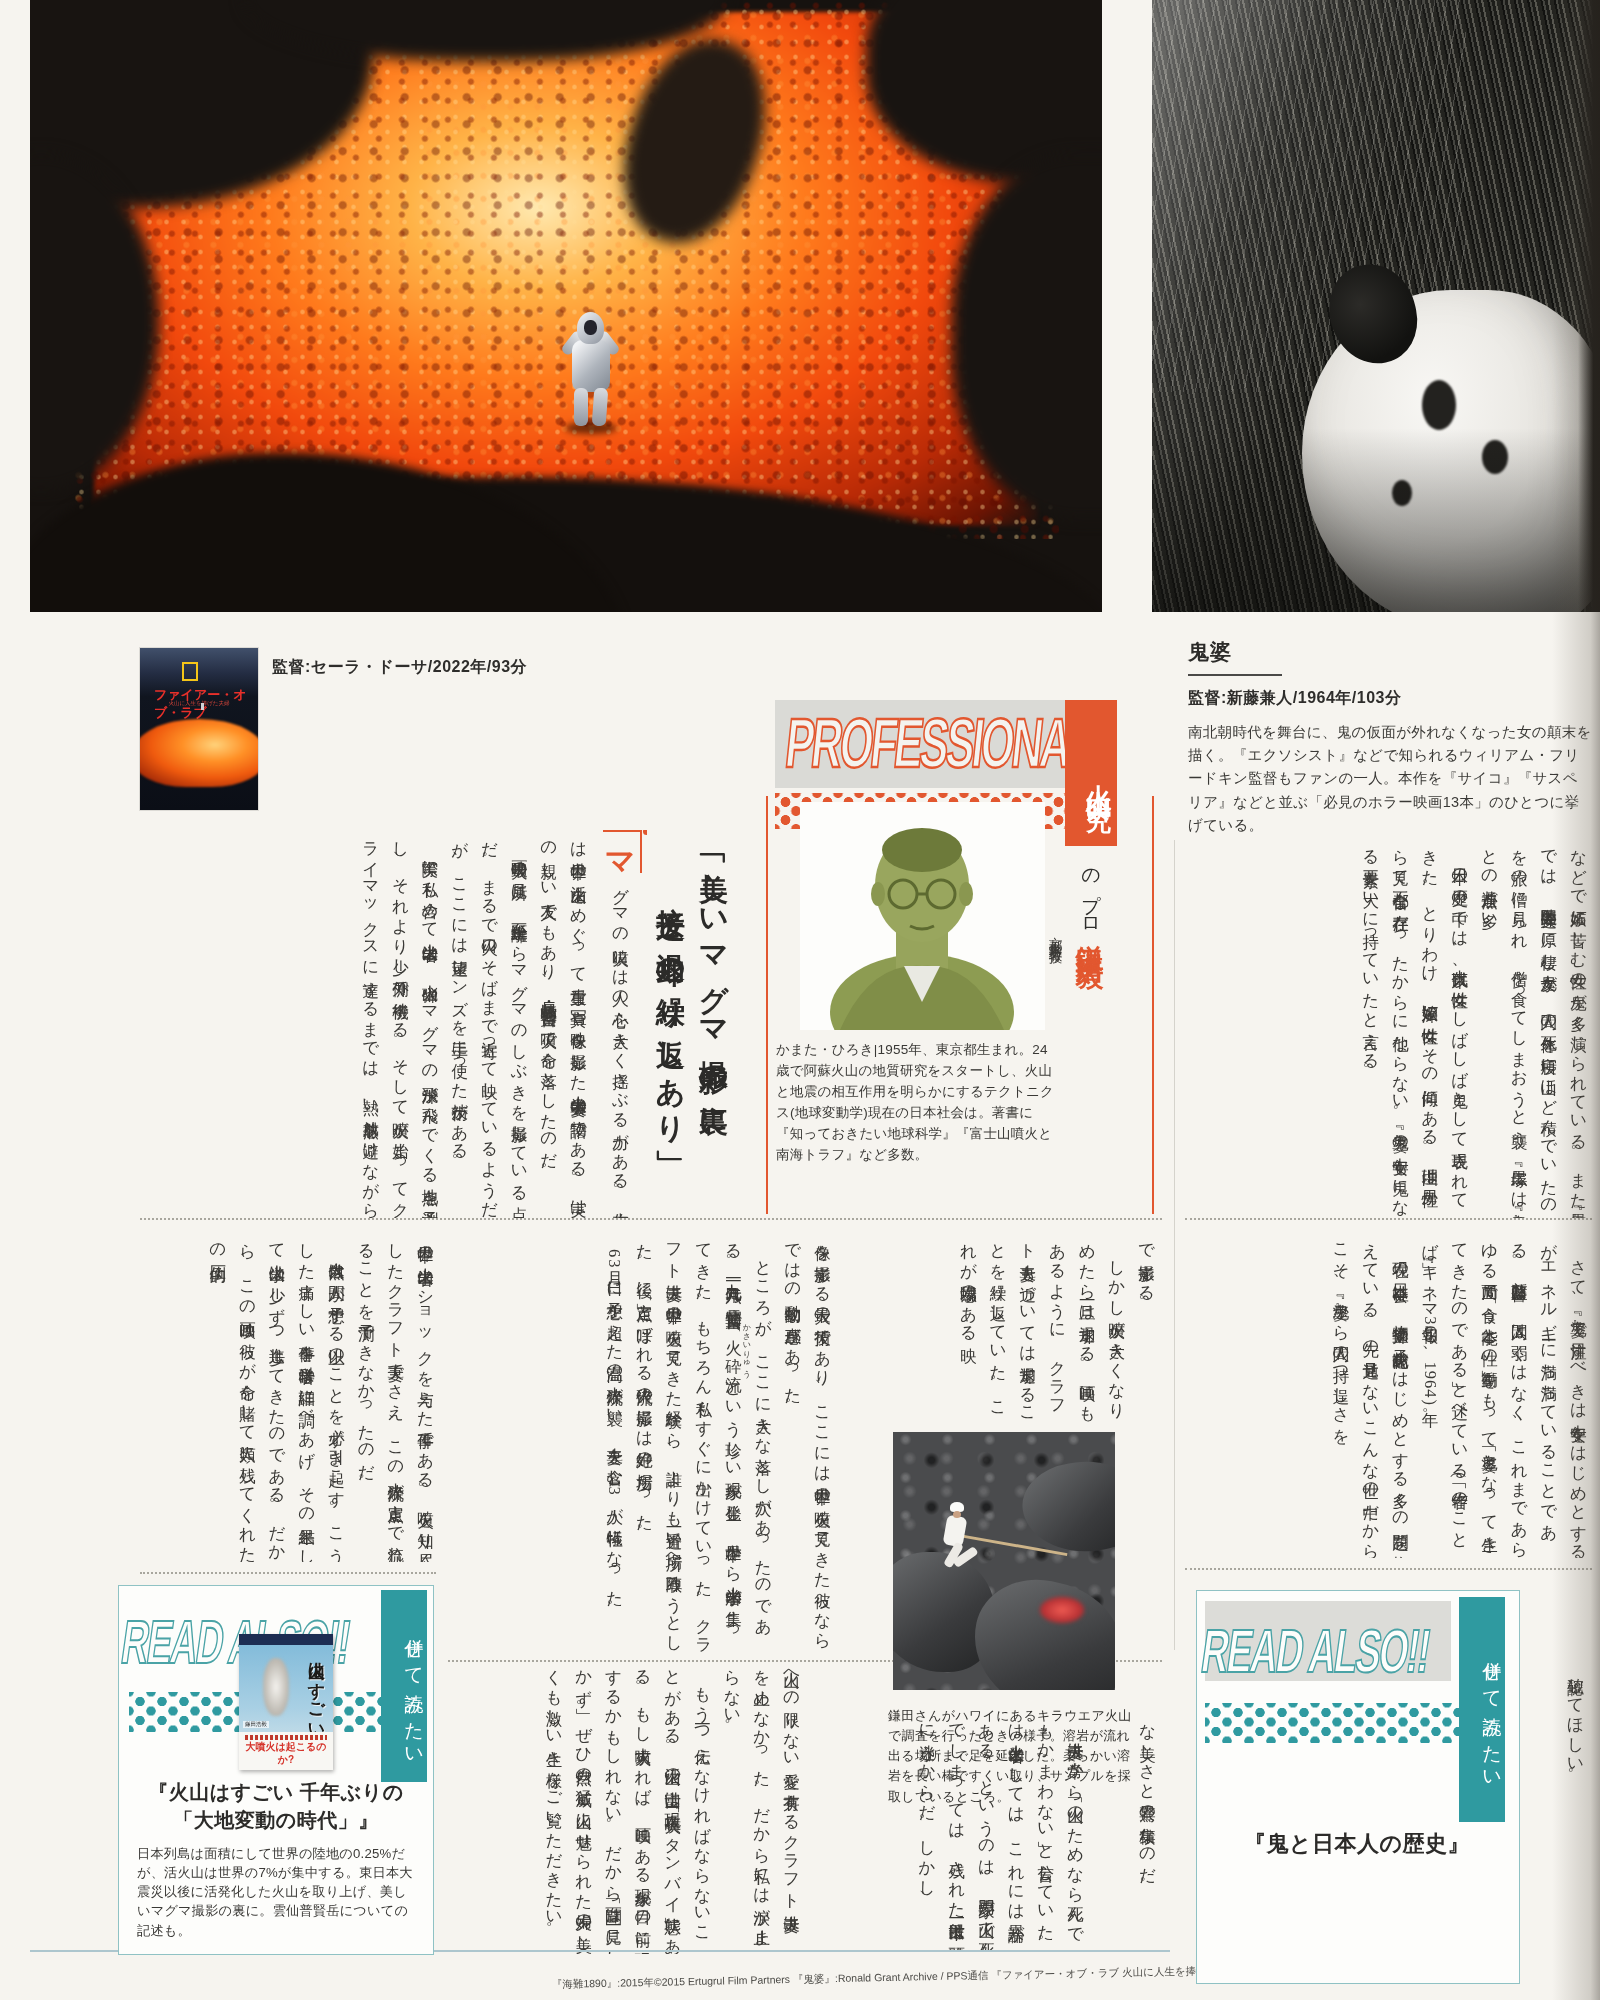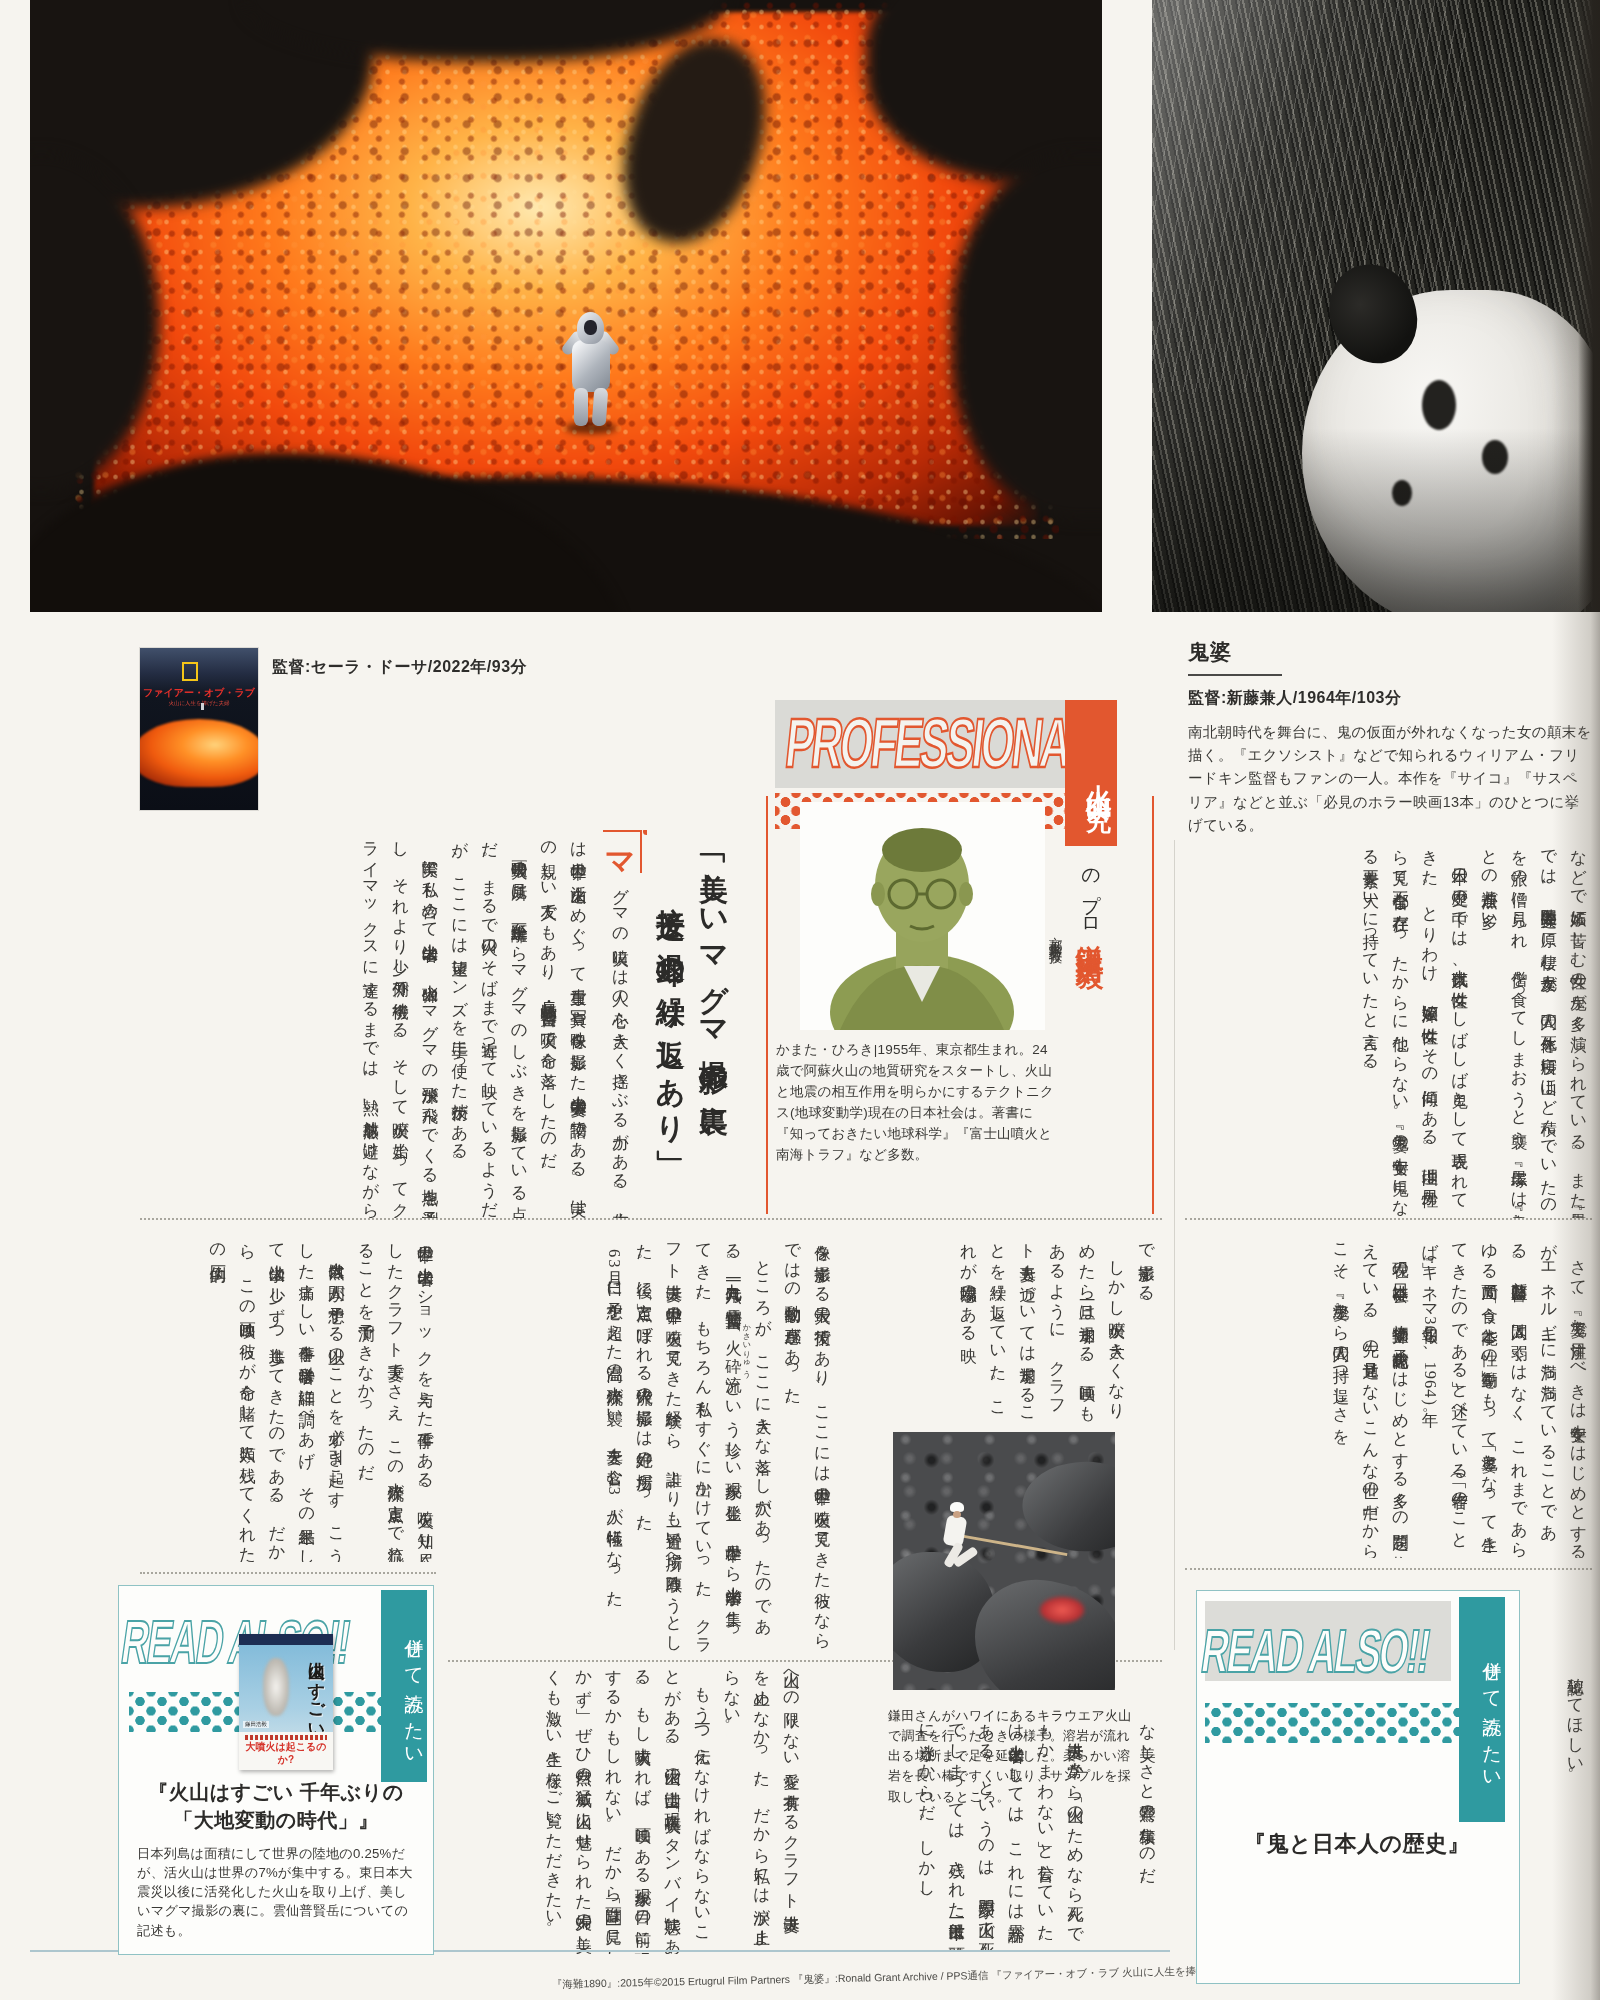--- a/index.html
+++ b/index.html
@@ -73,21 +73,21 @@
   .spine{position:absolute;right:0;top:0;width:22px;height:100%;background:linear-gradient(to right, transparent, #141210 70%);}
   .page-curl{right:0;top:0;width:48px;height:2000px;z-index:30;pointer-events:none;
     background:linear-gradient(to right, rgba(0,0,0,0), rgba(95,88,76,.25) 80%, rgba(62,56,47,.42));}
   
   .movie-title{font-size:21px;font-weight:bold;color:#2c2b29;border-bottom:2px solid #4a4947;padding:0 26px 8px 0;display:inline-block;letter-spacing:1px;}
   .movie-credits{font-size:16px;font-weight:bold;margin-top:12px;letter-spacing:.5px;}
   .movie-desc{font-size:14.5px;line-height:1.6;margin-top:12px;color:#3a3936;letter-spacing:.3px;}
   .poster{left:140px;top:648px;width:118px;height:162px;overflow:hidden;
     background:linear-gradient(#41506b 0%, #232c42 16%, #10151f 30%, #0b0e16 100%);box-shadow:0 0 0 1px #24242220;}
   .poster-ng{position:absolute;left:42px;top:14px;width:12px;height:15px;border:2px solid #f5c518;}
-  .poster-title{position:absolute;left:0;top:38px;width:100%;text-align:center;font-size:10px;font-weight:bold;color:#e8302a;letter-spacing:0;}
+  .poster-title{position:absolute;left:14px;top:38px;width:100%;font-size:13px;font-weight:bold;color:#e8302a;letter-spacing:0;}
   .poster-sub{position:absolute;left:0;top:52px;width:100%;text-align:center;font-size:5.5px;color:#d8453a;}
   .poster-lava{position:absolute;left:-6%;top:44%;width:112%;height:42%;
     background:radial-gradient(ellipse at 62% 38%, #ffd27a 0%, #ff9026 28%, #ef5a0e 55%, #a82d08 80%, transparent 95%);
     border-radius:50% 50% 40% 40%;filter:blur(1px);}
   .poster-figure{position:absolute;left:52%;top:34%;width:3px;height:7px;background:#cfd2d6;}
   
   .pro-banner{left:775px;top:700px;width:328px;height:88px;background:#dadad6;overflow:hidden;}
   .pro-banner span{display:block;text-align:center;line-height:88px;font-size:45px;font-weight:bold;color:#f4f3ef;
     -webkit-text-stroke:1.6px #e2572f;letter-spacing:-3px;transform:skewX(-6deg) scaleY(1.55) scaleX(.96);}
   .dots-orange{left:775px;top:793px;width:328px;height:36px;

